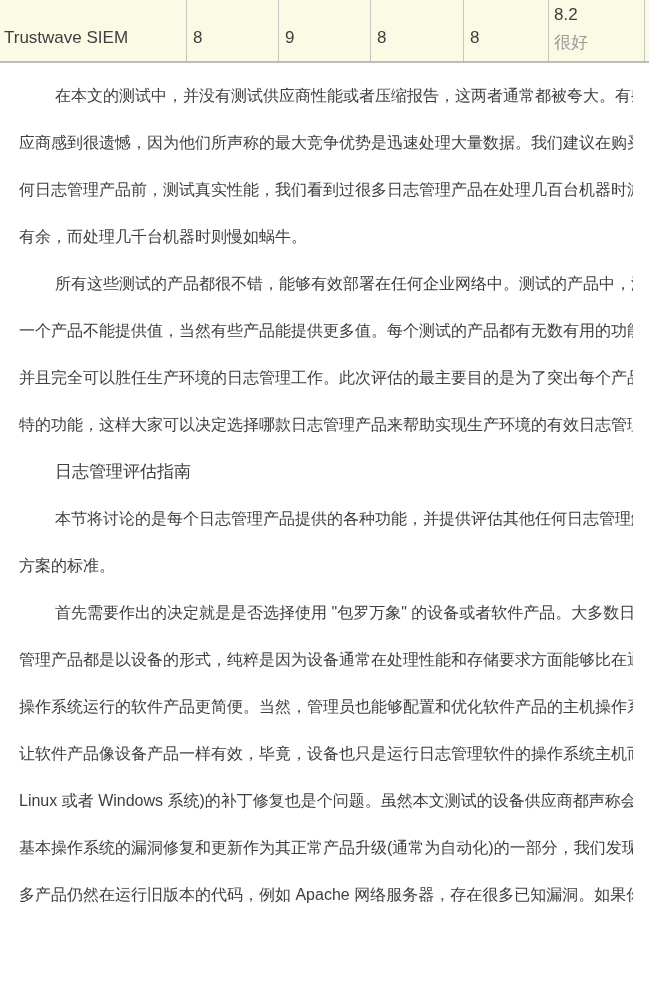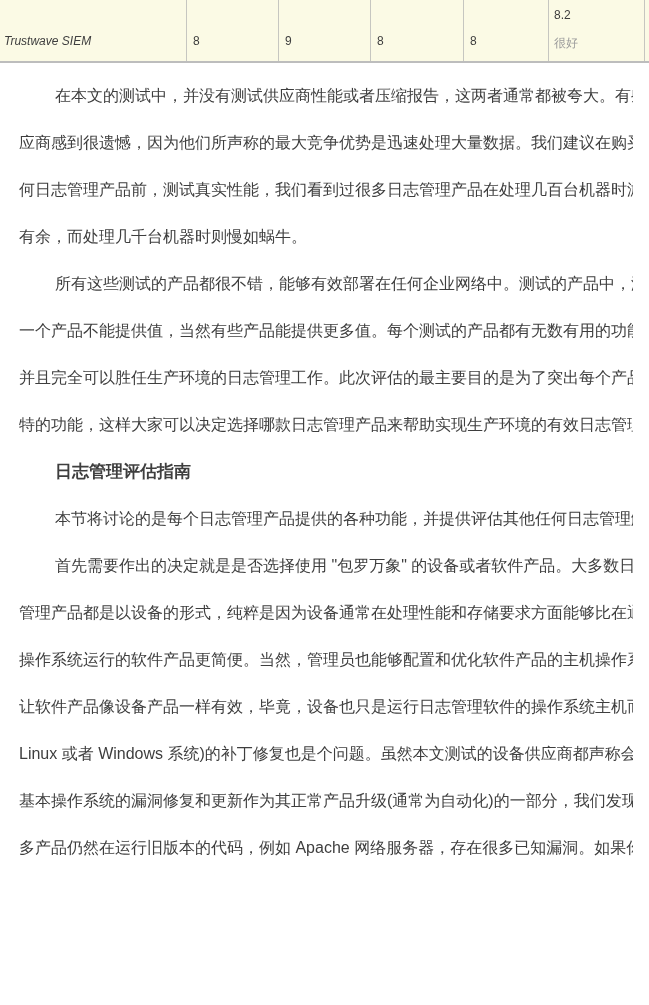--- a/index.html
+++ b/index.html
@@ -24,26 +24,26 @@
   .table-strip{
     display:flex;
     width:649px;height:63px;
     background:var(--table_bg);
     border-bottom:2px solid var(--table_border_bottom);
   }
   .cell{
     display:flex;
     align-items:flex-end;
     padding-bottom:13px;
-    font-size:12px;
+    font-size:17px;
     color:var(--text);
     overflow:hidden;
   }
   .cell.bl{border-left:1px solid var(--table_border);}
-  .cell-product{width:186px;padding-left:4px;font-style:italic;}
+  .cell-product{width:186px;padding-left:4px;}
   .cell-score{width:92px;padding-left:6px;}
   .cell-score3{width:93px;padding-left:6px;}
   .cell-score4{width:85px;padding-left:6px;}
   .cell-total{
     width:97px;
     flex-direction:column;
     align-items:flex-start;
     justify-content:flex-end;
     padding-bottom:4px;
     padding-left:5px;
@@ -63,21 +63,21 @@
     font-size:16px;
     color:var(--text);
     white-space:nowrap;
     text-align:justify;
     text-align-last:justify;
     overflow:hidden;
   }
   .line.indent{padding-left:36px;}
   .line.endline{text-align-last:left;}
   .line.heading{
-    font-weight:bold;
+    font-weight:normal;
     font-size:17px;
     text-align-last:left;
   }
 </style>
 </head>
 <body>
 
 <div class="page">
 
   <div class="table-strip">
@@ -97,20 +97,21 @@
       <div class="line indent">在本文的测试中，并没有测试供应商性能或者压缩报告，这两者通常都被夸大。有些供</div>
       <div class="line">应商感到很遗憾，因为他们所声称的最大竞争优势是迅速处理大量数据。我们建议在购买任</div>
       <div class="line">何日志管理产品前，测试真实性能，我们看到过很多日志管理产品在处理几百台机器时游刃</div>
       <div class="line endline">有余，而处理几千台机器时则慢如蜗牛。</div>
       <div class="line indent">所有这些测试的产品都很不错，能够有效部署在任何企业网络中。测试的产品中，没有</div>
       <div class="line">一个产品不能提供值，当然有些产品能提供更多值。每个测试的产品都有无数有用的功能，</div>
       <div class="line">并且完全可以胜任生产环境的日志管理工作。此次评估的最主要目的是为了突出每个产品独</div>
       <div class="line endline">特的功能，这样大家可以决定选择哪款日志管理产品来帮助实现生产环境的有效日志管理。</div>
       <div class="line heading indent endline">日志管理评估指南</div>
       <div class="line indent">本节将讨论的是每个日志管理产品提供的各种功能，并提供评估其他任何日志管理解决</div>
+      <div class="line endline">方案的标准。</div>
       <div class="line indent">首先需要作出的决定就是是否选择使用 "包罗万象" 的设备或者软件产品。大多数日志</div>
       <div class="line">管理产品都是以设备的形式，纯粹是因为设备通常在处理性能和存储要求方面能够比在通用</div>
       <div class="line">操作系统运行的软件产品更简便。当然，管理员也能够配置和优化软件产品的主机操作系统</div>
       <div class="line">让软件产品像设备产品一样有效，毕竟，设备也只是运行日志管理软件的操作系统主机而已。</div>
       <div class="line">Linux 或者 Windows 系统)的补丁修复也是个问题。虽然本文测试的设备供应商都声称会将</div>
       <div class="line">基本操作系统的漏洞修复和更新作为其正常产品升级(通常为自动化)的一部分，我们发现很</div>
       <div class="line">多产品仍然在运行旧版本的代码，例如 Apache 网络服务器，存在很多已知漏洞。如果你</div>
     </div>
 
 </div>

